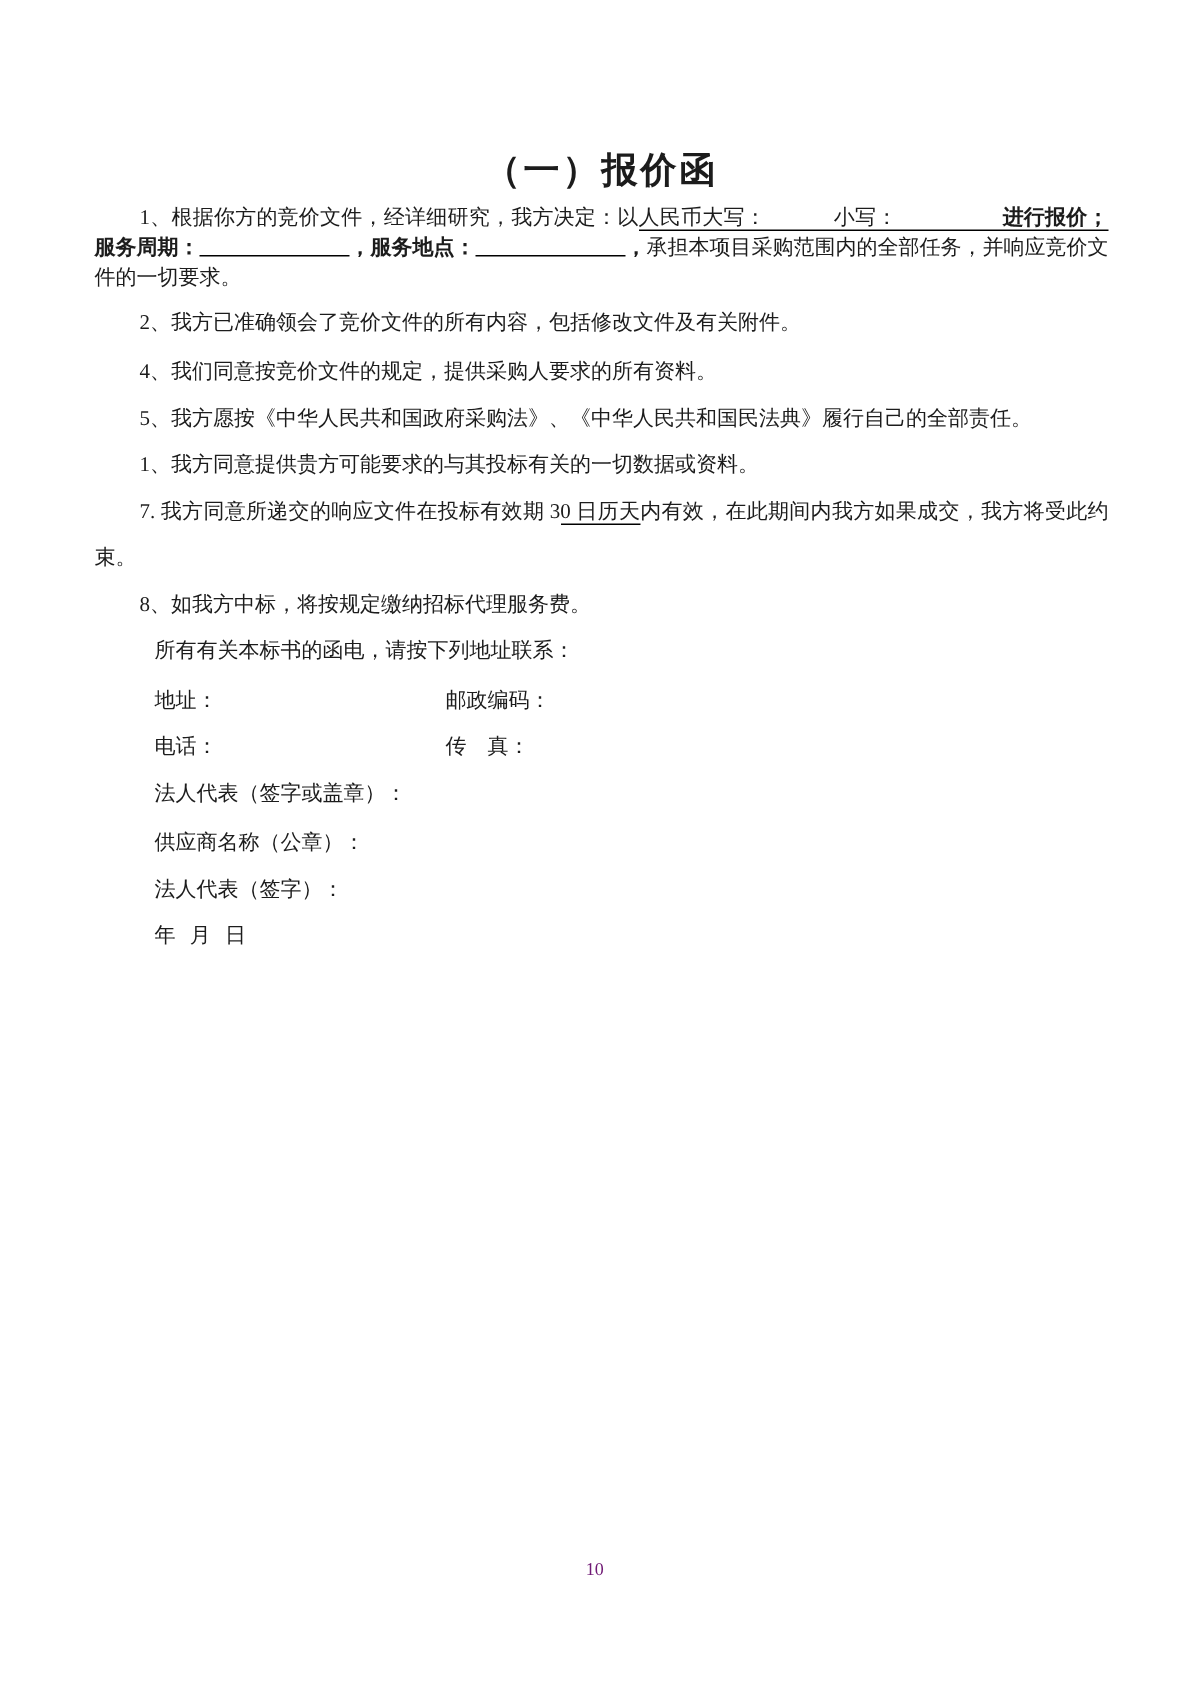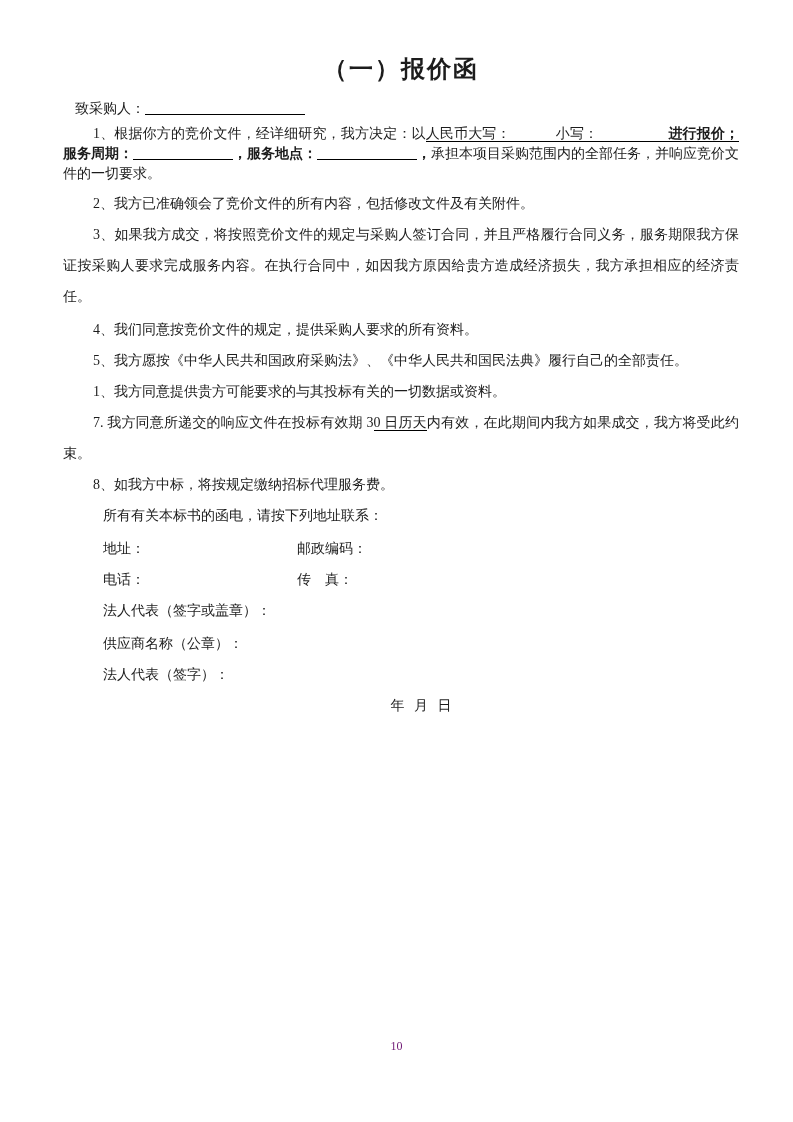--- a/index.html
+++ b/index.html
@@ -9,21 +9,21 @@
     background:#ffffff;
     box-sizing:border-box;
     padding:0 54px 0 63px;
     font-family:"Liberation Serif","DejaVu Serif",serif;
     font-size:14px;
     color:#1c1c1c;
     overflow:hidden;
   }
   .title{
     margin:0;
-    padding-top:52px;
+    padding-top:97px;
     text-align:center;
     font-size:24px;
     font-weight:700;
     line-height:34px;
     letter-spacing:2px;
   }
   p{margin:0;}
   .salutation{margin-top:13px;line-height:20px;text-indent:12px;}
   .compact{margin-top:5px;line-height:20px;text-align:justify;text-indent:30px;}
   .para{line-height:31px;text-align:justify;text-indent:30px;}
@@ -37,40 +37,38 @@
   .blank{
     display:inline-block;
     height:1px;border-bottom:1px solid #000;
     vertical-align:-2px;
   }
   .blank-salutation{width:160px;}
   .blank-mid{width:100px;}
   .gap{display:inline-block;height:1px;}
   .gap-1{width:45px;}
   .gap-2{width:70px;}
-  .date{word-spacing:6px;text-align:center;}
+  .date{word-spacing:6px;}
   .page-number{
     position:absolute;left:0;right:0;bottom:68px;
     text-align:center;font-size:12px;color:#701a75;
   }
 </style>
 </head>
 <body>
 
 <div class="page">
 
   <h1 class="title">（一）报价函</h1>
 
-  <p class="salutation"><span>致采购人：</span><span class="blank blank-salutation"></span></p>
 
   <p class="compact"><span>1、根据你方的竞价文件，经详细研究，我方决定：以</span><span class="u"><span>人民币大写：</span><span class="gap gap-1"></span><span>小写：</span><span class="gap gap-2"></span><span class="b">进行报价；</span></span><span class="b">服务周期：</span><span class="blank blank-mid"></span><span class="b">，</span><span class="b">服务地点：</span><span class="blank blank-mid"></span><span class="b">，</span><span>承担本项目采购范围内的全部任务，并响应竞价文件的一切要求。</span></p>
 
   <p class="para mt4">2、我方已准确领会了竞价文件的所有内容，包括修改文件及有关附件。</p>
 
-  <p class="para">3、如果我方成交，将按照竞价文件的规定与采购人签订合同，并且严格履行合同义务，服务期限我方保证按采购人要求完成服务内容。在执行合同中，如因我方原因给贵方造成经济损失，我方承担相应的经济责任。</p>
 
   <p class="para mt2">4、我们同意按竞价文件的规定，提供采购人要求的所有资料。</p>
 
   <p class="para">5、我方愿按《中华人民共和国政府采购法》、《中华人民共和国民法典》履行自己的全部责任。</p>
 
   <p class="para">1、我方同意提供贵方可能要求的与其投标有关的一切数据或资料。</p>
 
   <p class="para"><span>7. 我方同意所递交的响应文件在投标有效期 3</span><span class="u">0 日历天</span><span>内有效，在此期间内我方如果成交，我方将受此约束。</span></p>
 
   <p class="para">8、如我方中标，将按规定缴纳招标代理服务费。</p>

